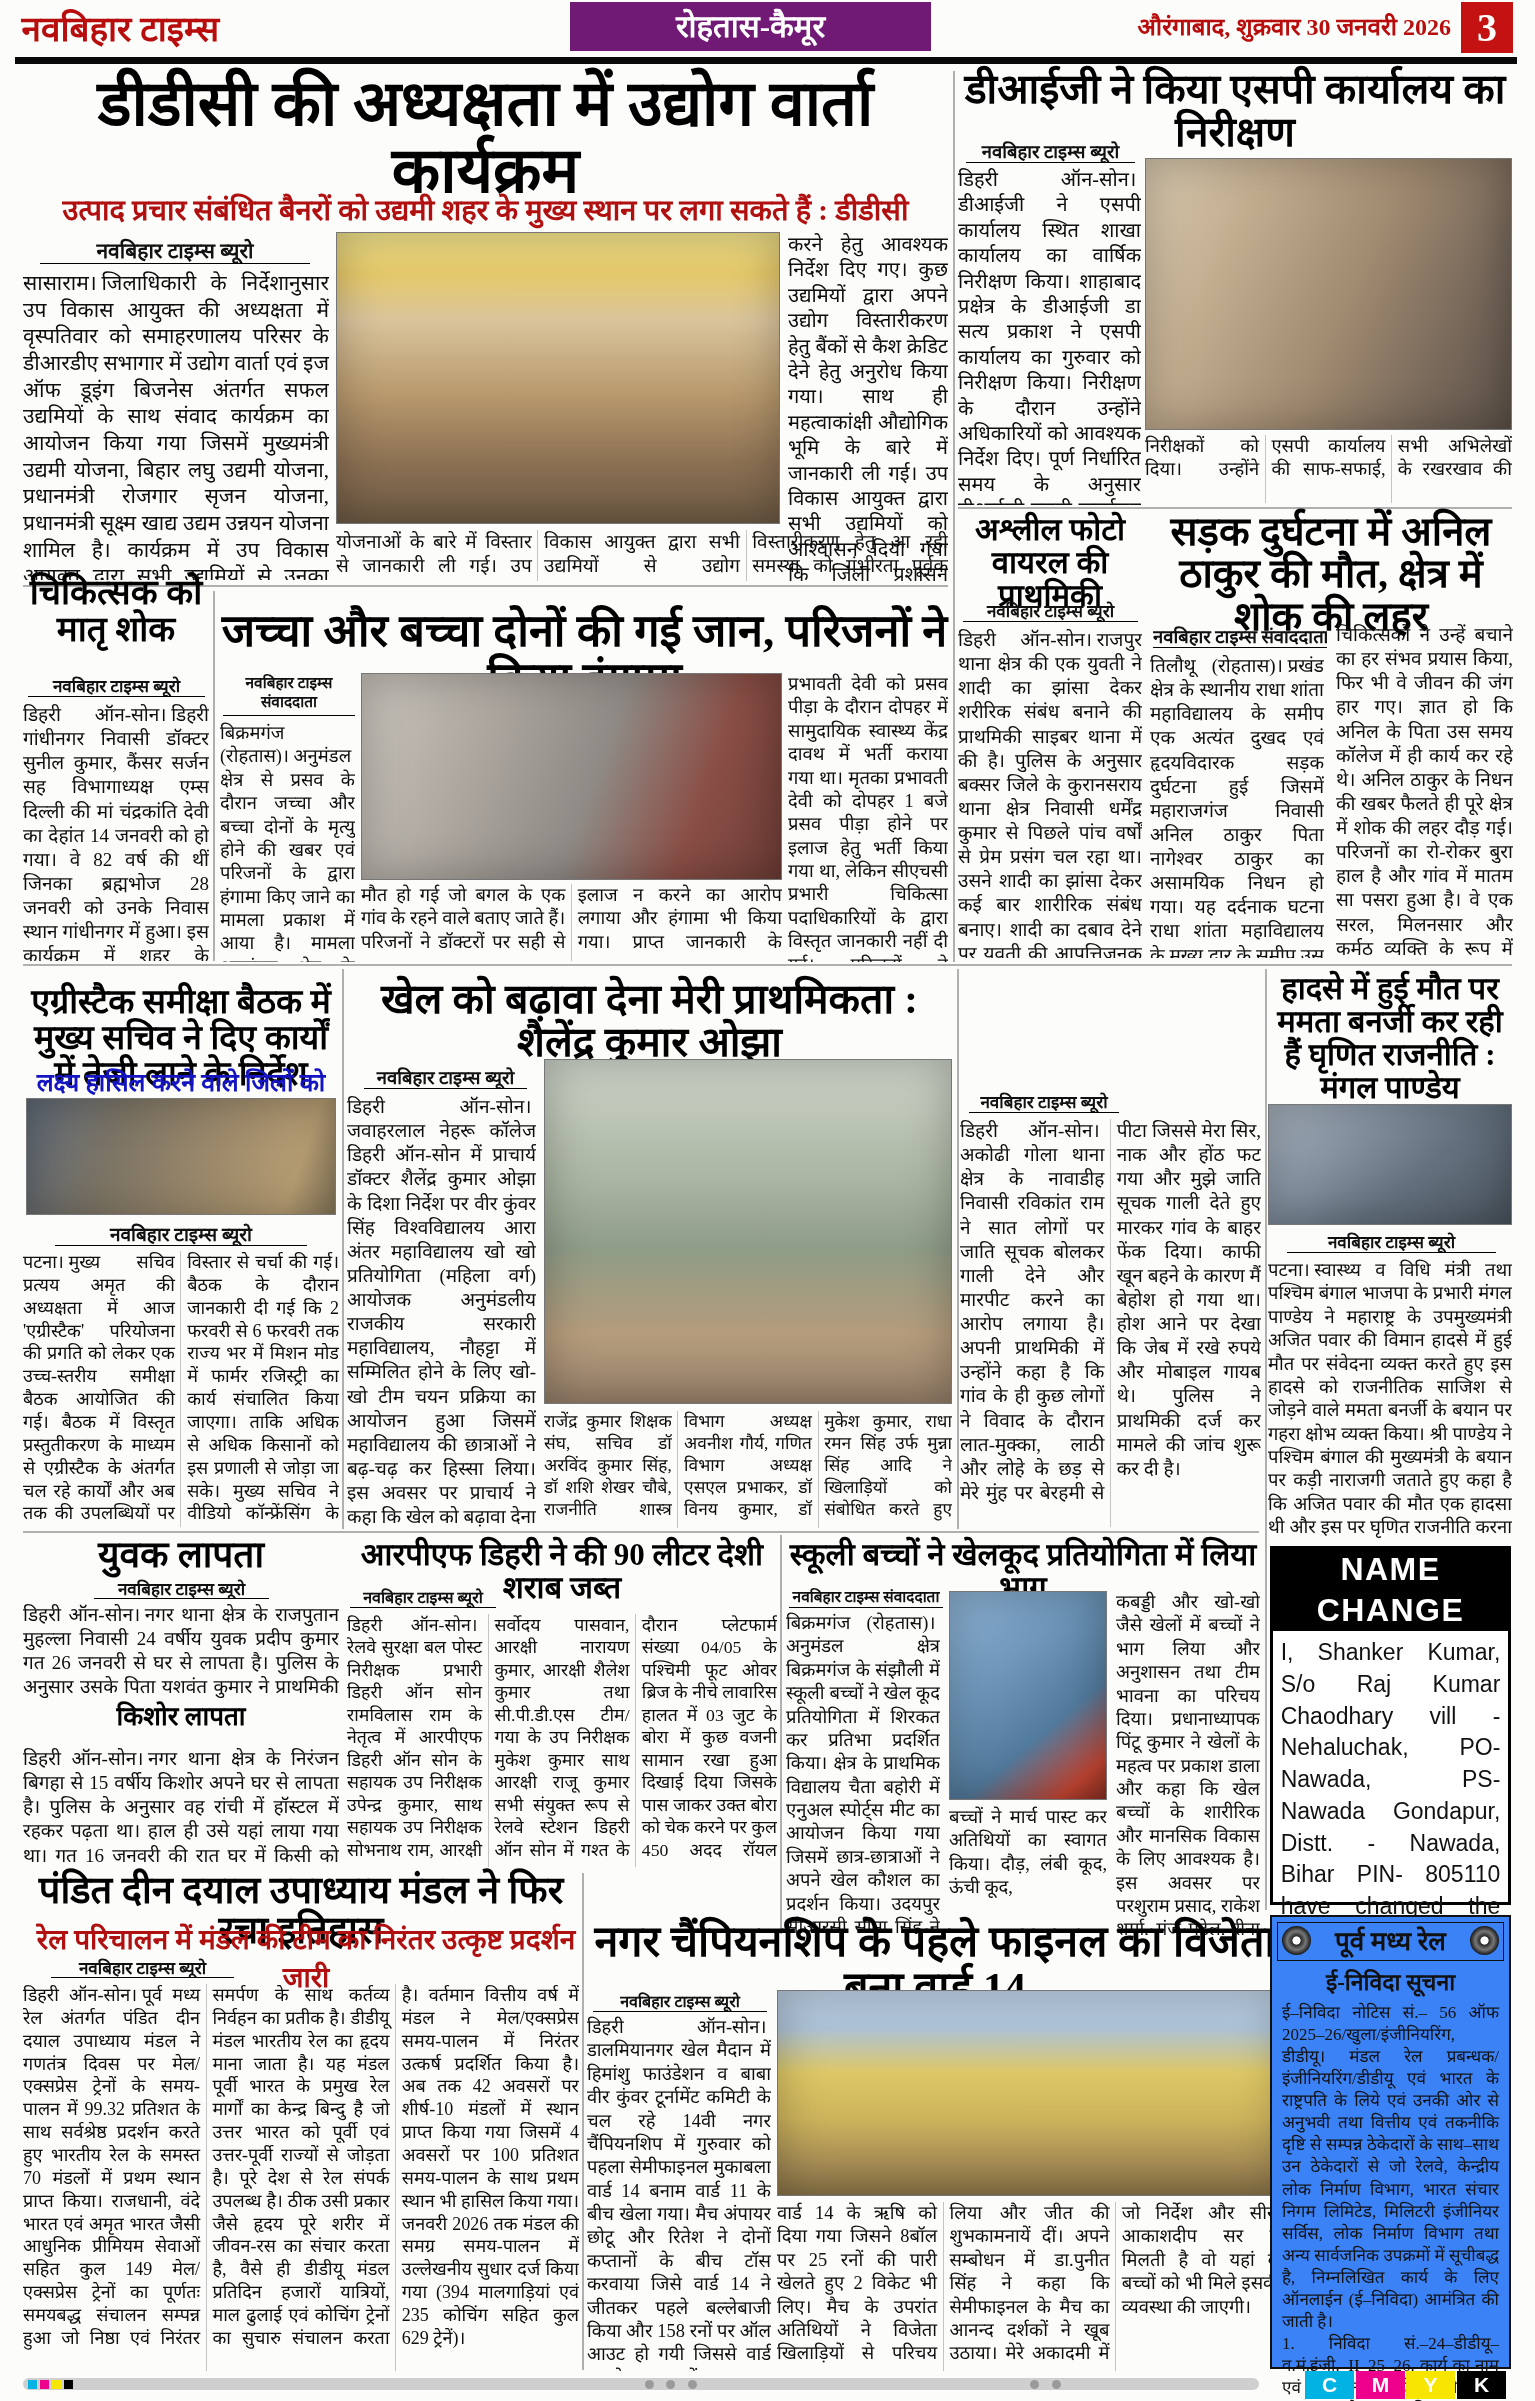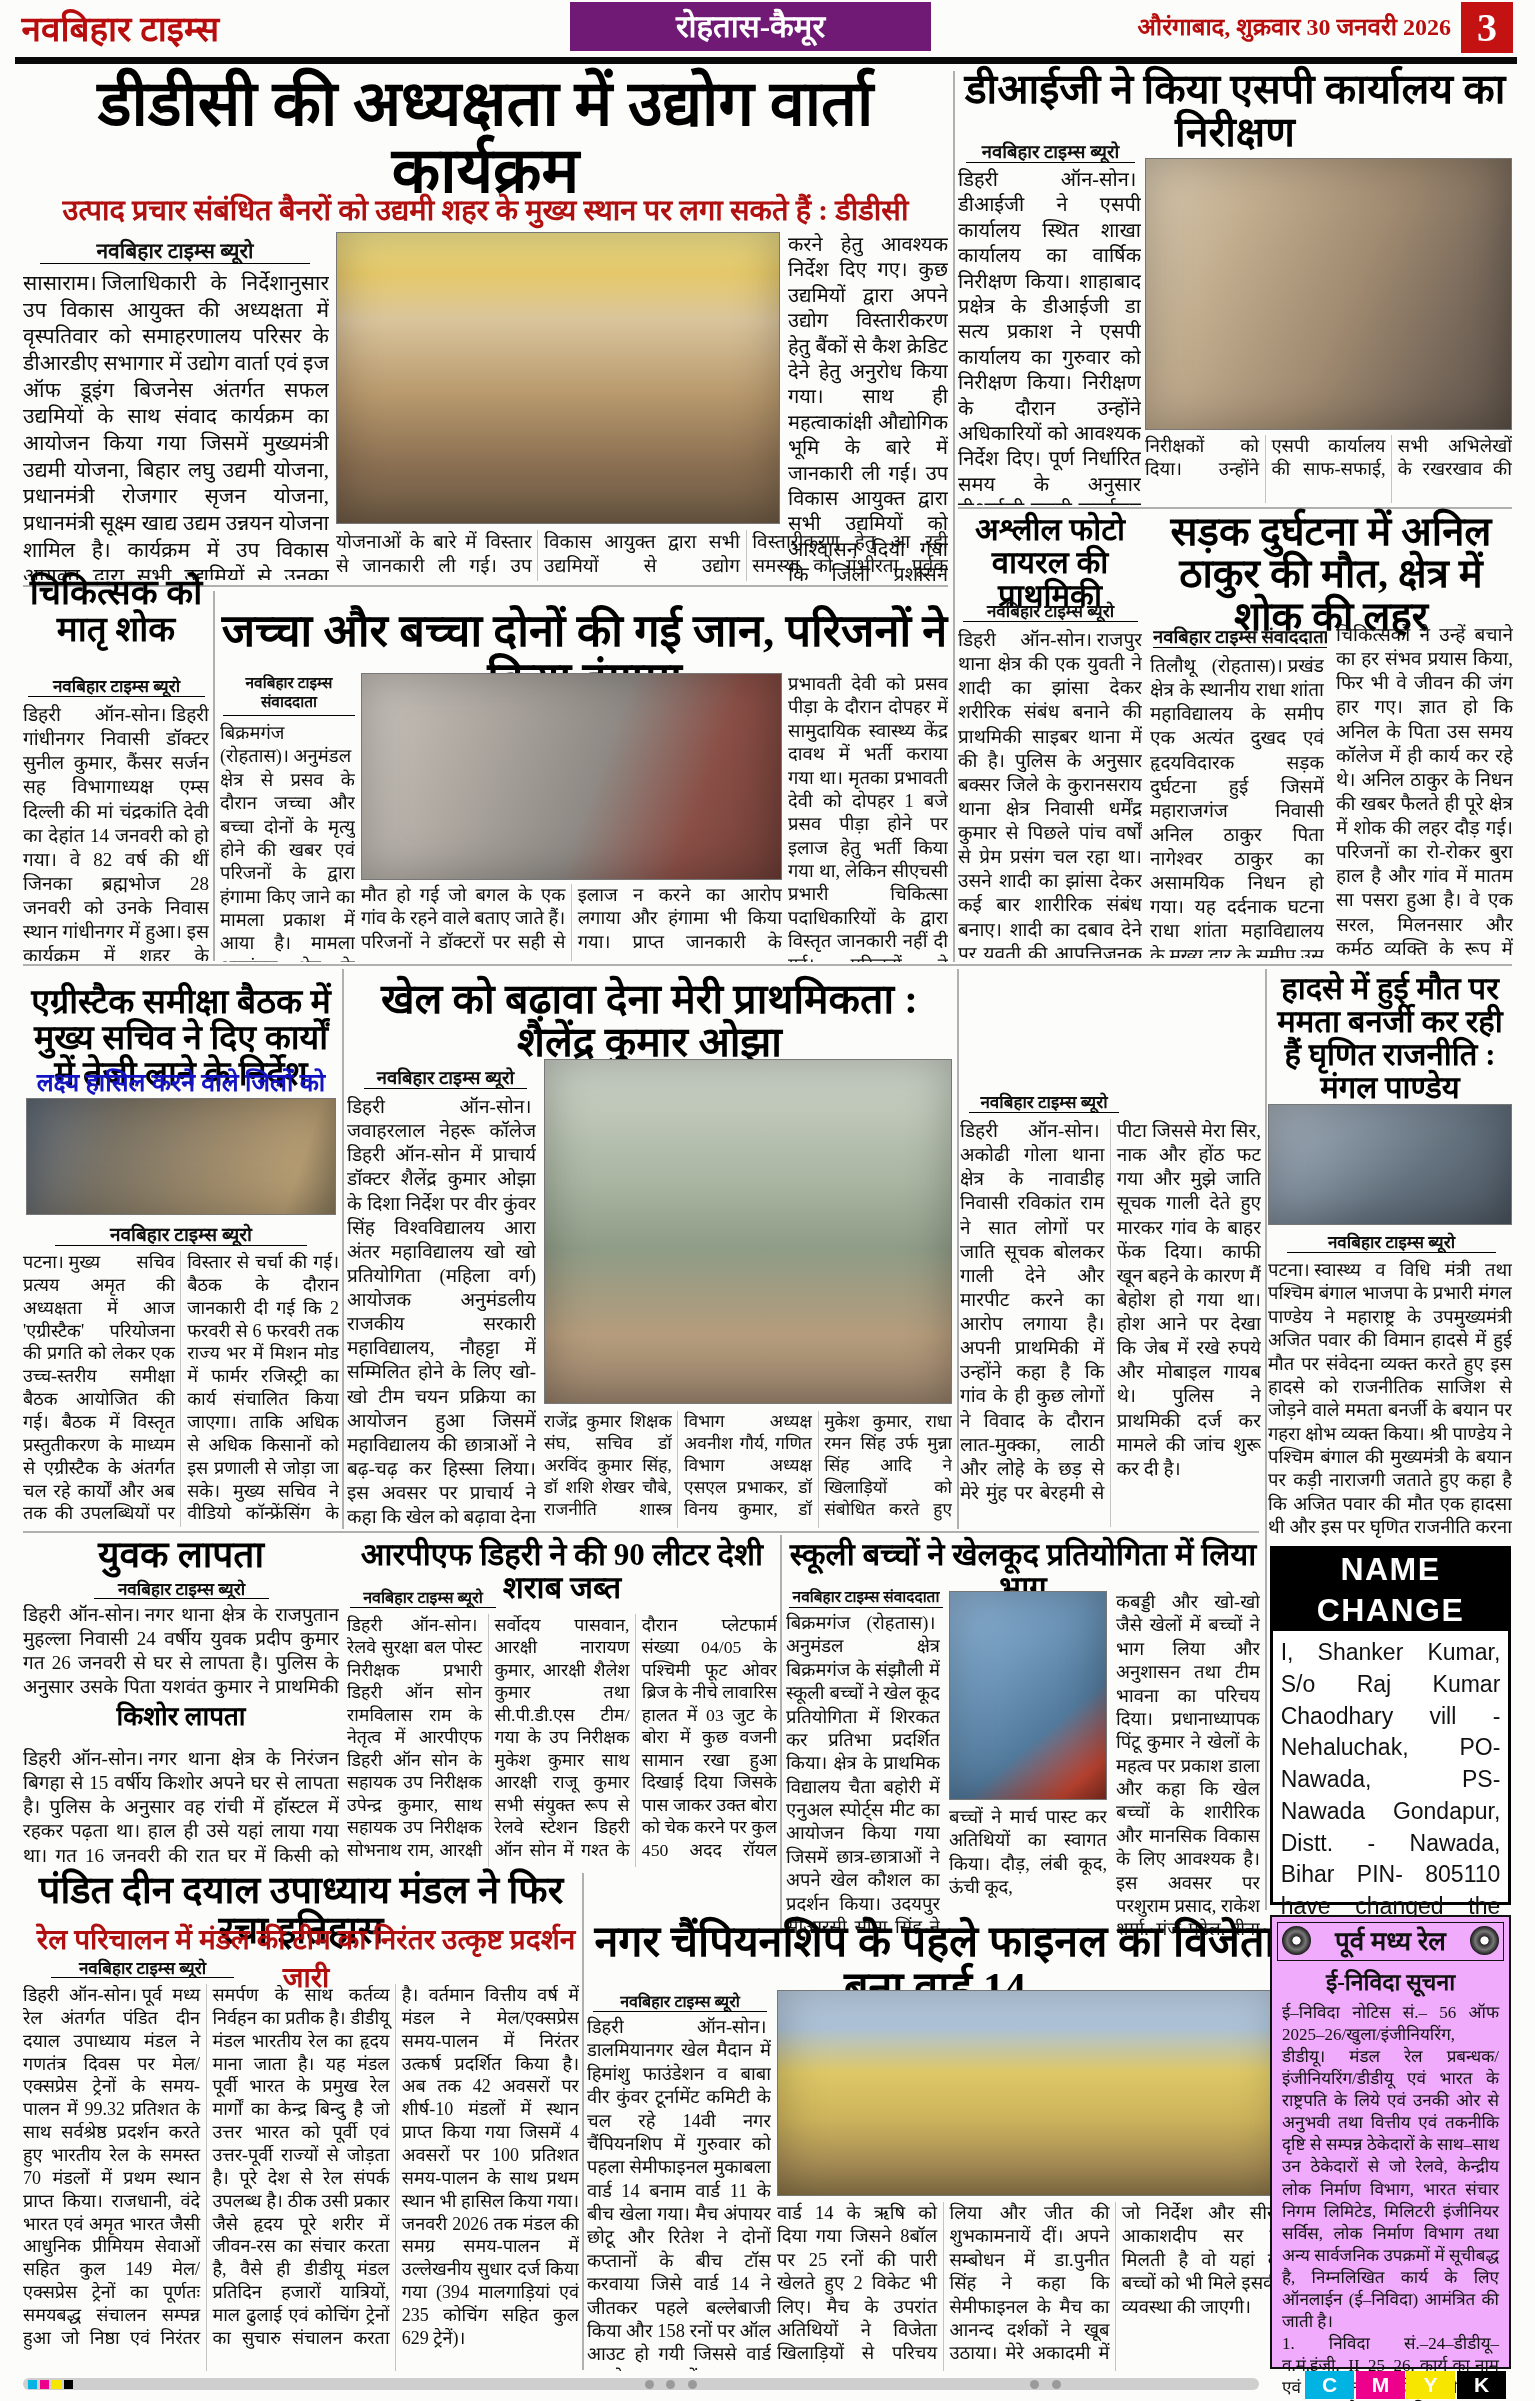--- a/index.html
+++ b/index.html
@@ -18,21 +18,21 @@
   .c3{column-count:3;column-gap:12.3px;column-rule:0.8px solid #c4c4c4;}
   .ph{border:0.8px solid #777;box-shadow:inset 0 0 46px rgba(0,0,0,.28);}
   .rule{background:#b0b0b0;}
   .mast-title{font-weight:bold;color:#b80d0d;font-size:35px;line-height:49px;}
   .edition{background:#701a75;color:#fff;font-weight:bold;font-size:31px;text-align:center;line-height:49px;}
   .dateline{color:#b80d0d;font-weight:bold;font-size:24px;text-align:right;line-height:31px;}
   .pagenum{background:#c41212;color:#fff;font-weight:bold;font-size:40px;text-align:center;line-height:51px;}
   .nc-title{background:#000;color:#fff;font-family:"Liberation Sans",sans-serif;font-weight:bold;
             font-size:32px;text-align:center;line-height:41px;letter-spacing:1.5px;}
   .nc-body{font-family:"Liberation Sans",sans-serif;font-size:23px;line-height:1.38;text-align:justify;overflow:hidden;}
-  .tender{border:2.3px solid #111;background:#f0abfc;}
+  .tender{border:2.3px solid #111;background:#3b82f6;}
   .tender-head{border:1.5px solid #111;margin:4.6px;font-weight:bold;font-size:26px;text-align:center;line-height:37px;position:relative;}
   .t-logo{position:absolute;top:3.8px;width:29px;height:29px;border-radius:50%;
           background:radial-gradient(circle at 50% 50%, #fff 18%, #2a2a2a 22%, #777 45%, #1a1a1a 70%);}
   .tender-sub{font-weight:bold;font-size:23px;text-align:center;margin:1.5px 0 4.6px;}
   .t-b{font-size:17px;line-height:1.3;text-align:justify;padding:0 10px;overflow:hidden;}
   .cmyk{font-family:"Liberation Sans",sans-serif;font-weight:bold;font-size:21px;color:#fff;
         text-align:center;line-height:28px;}
   .dot{border-radius:50%;background:#9a9a9a;}
 </style>
 </head>

